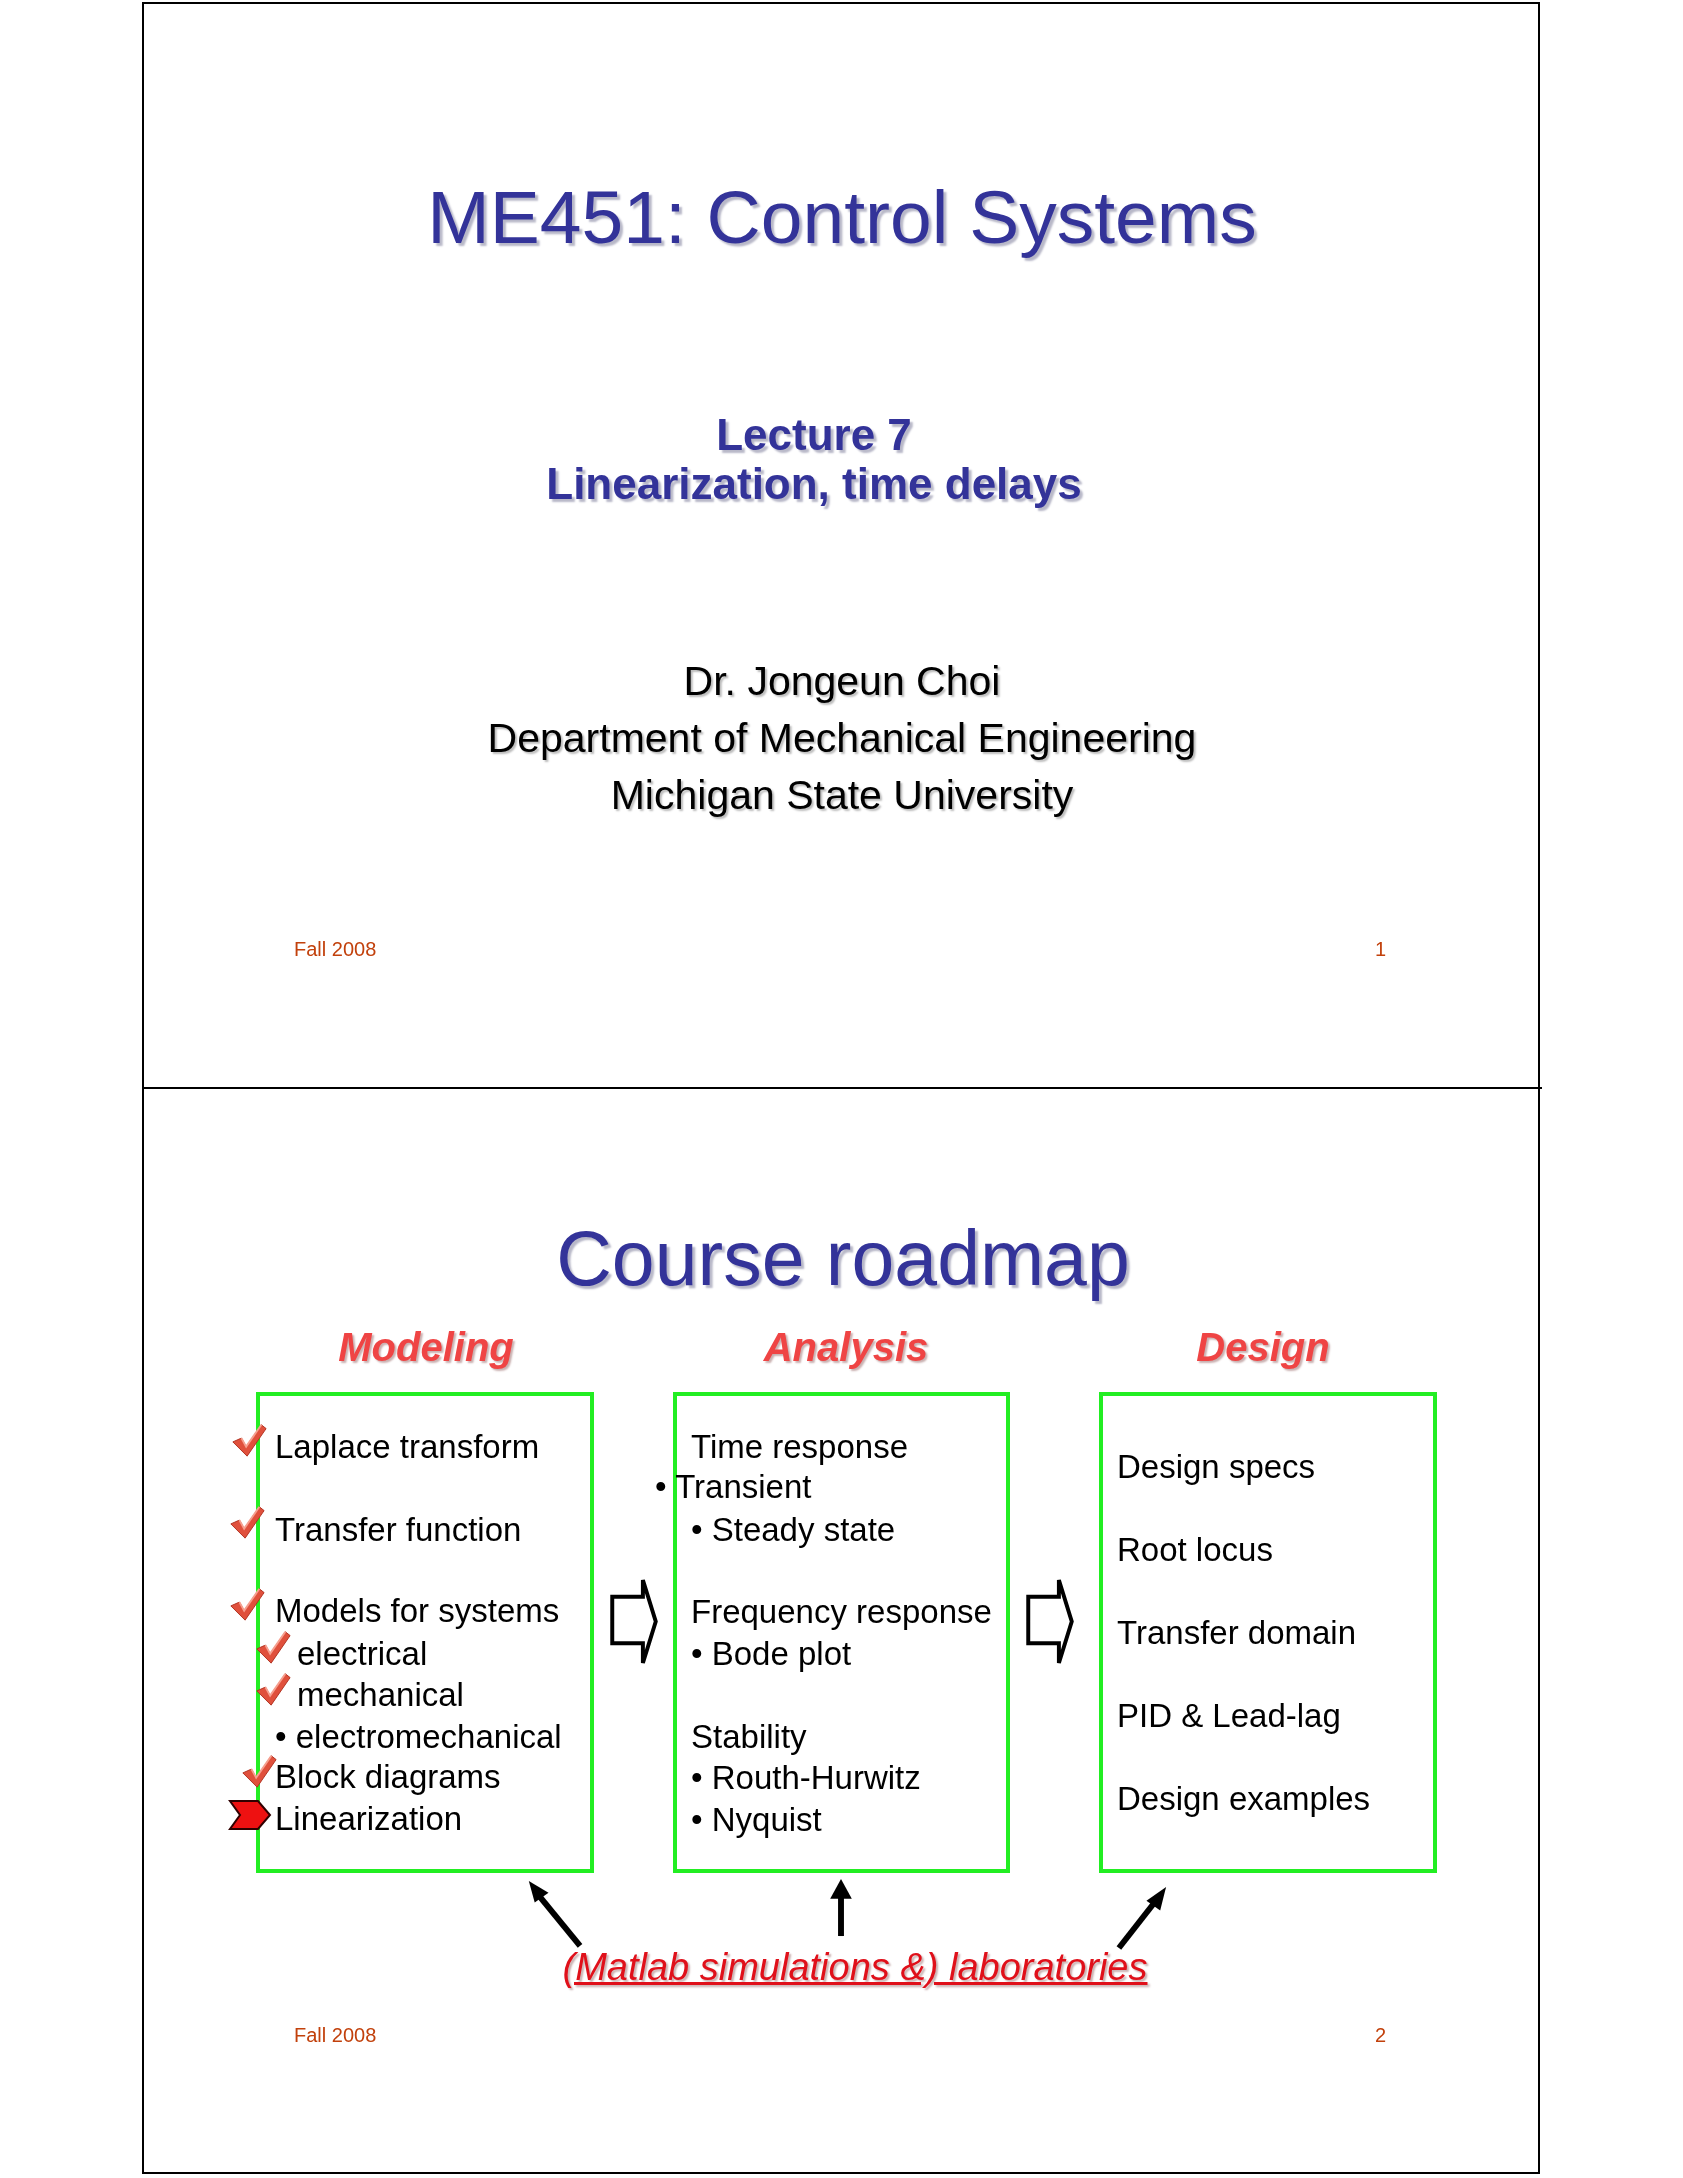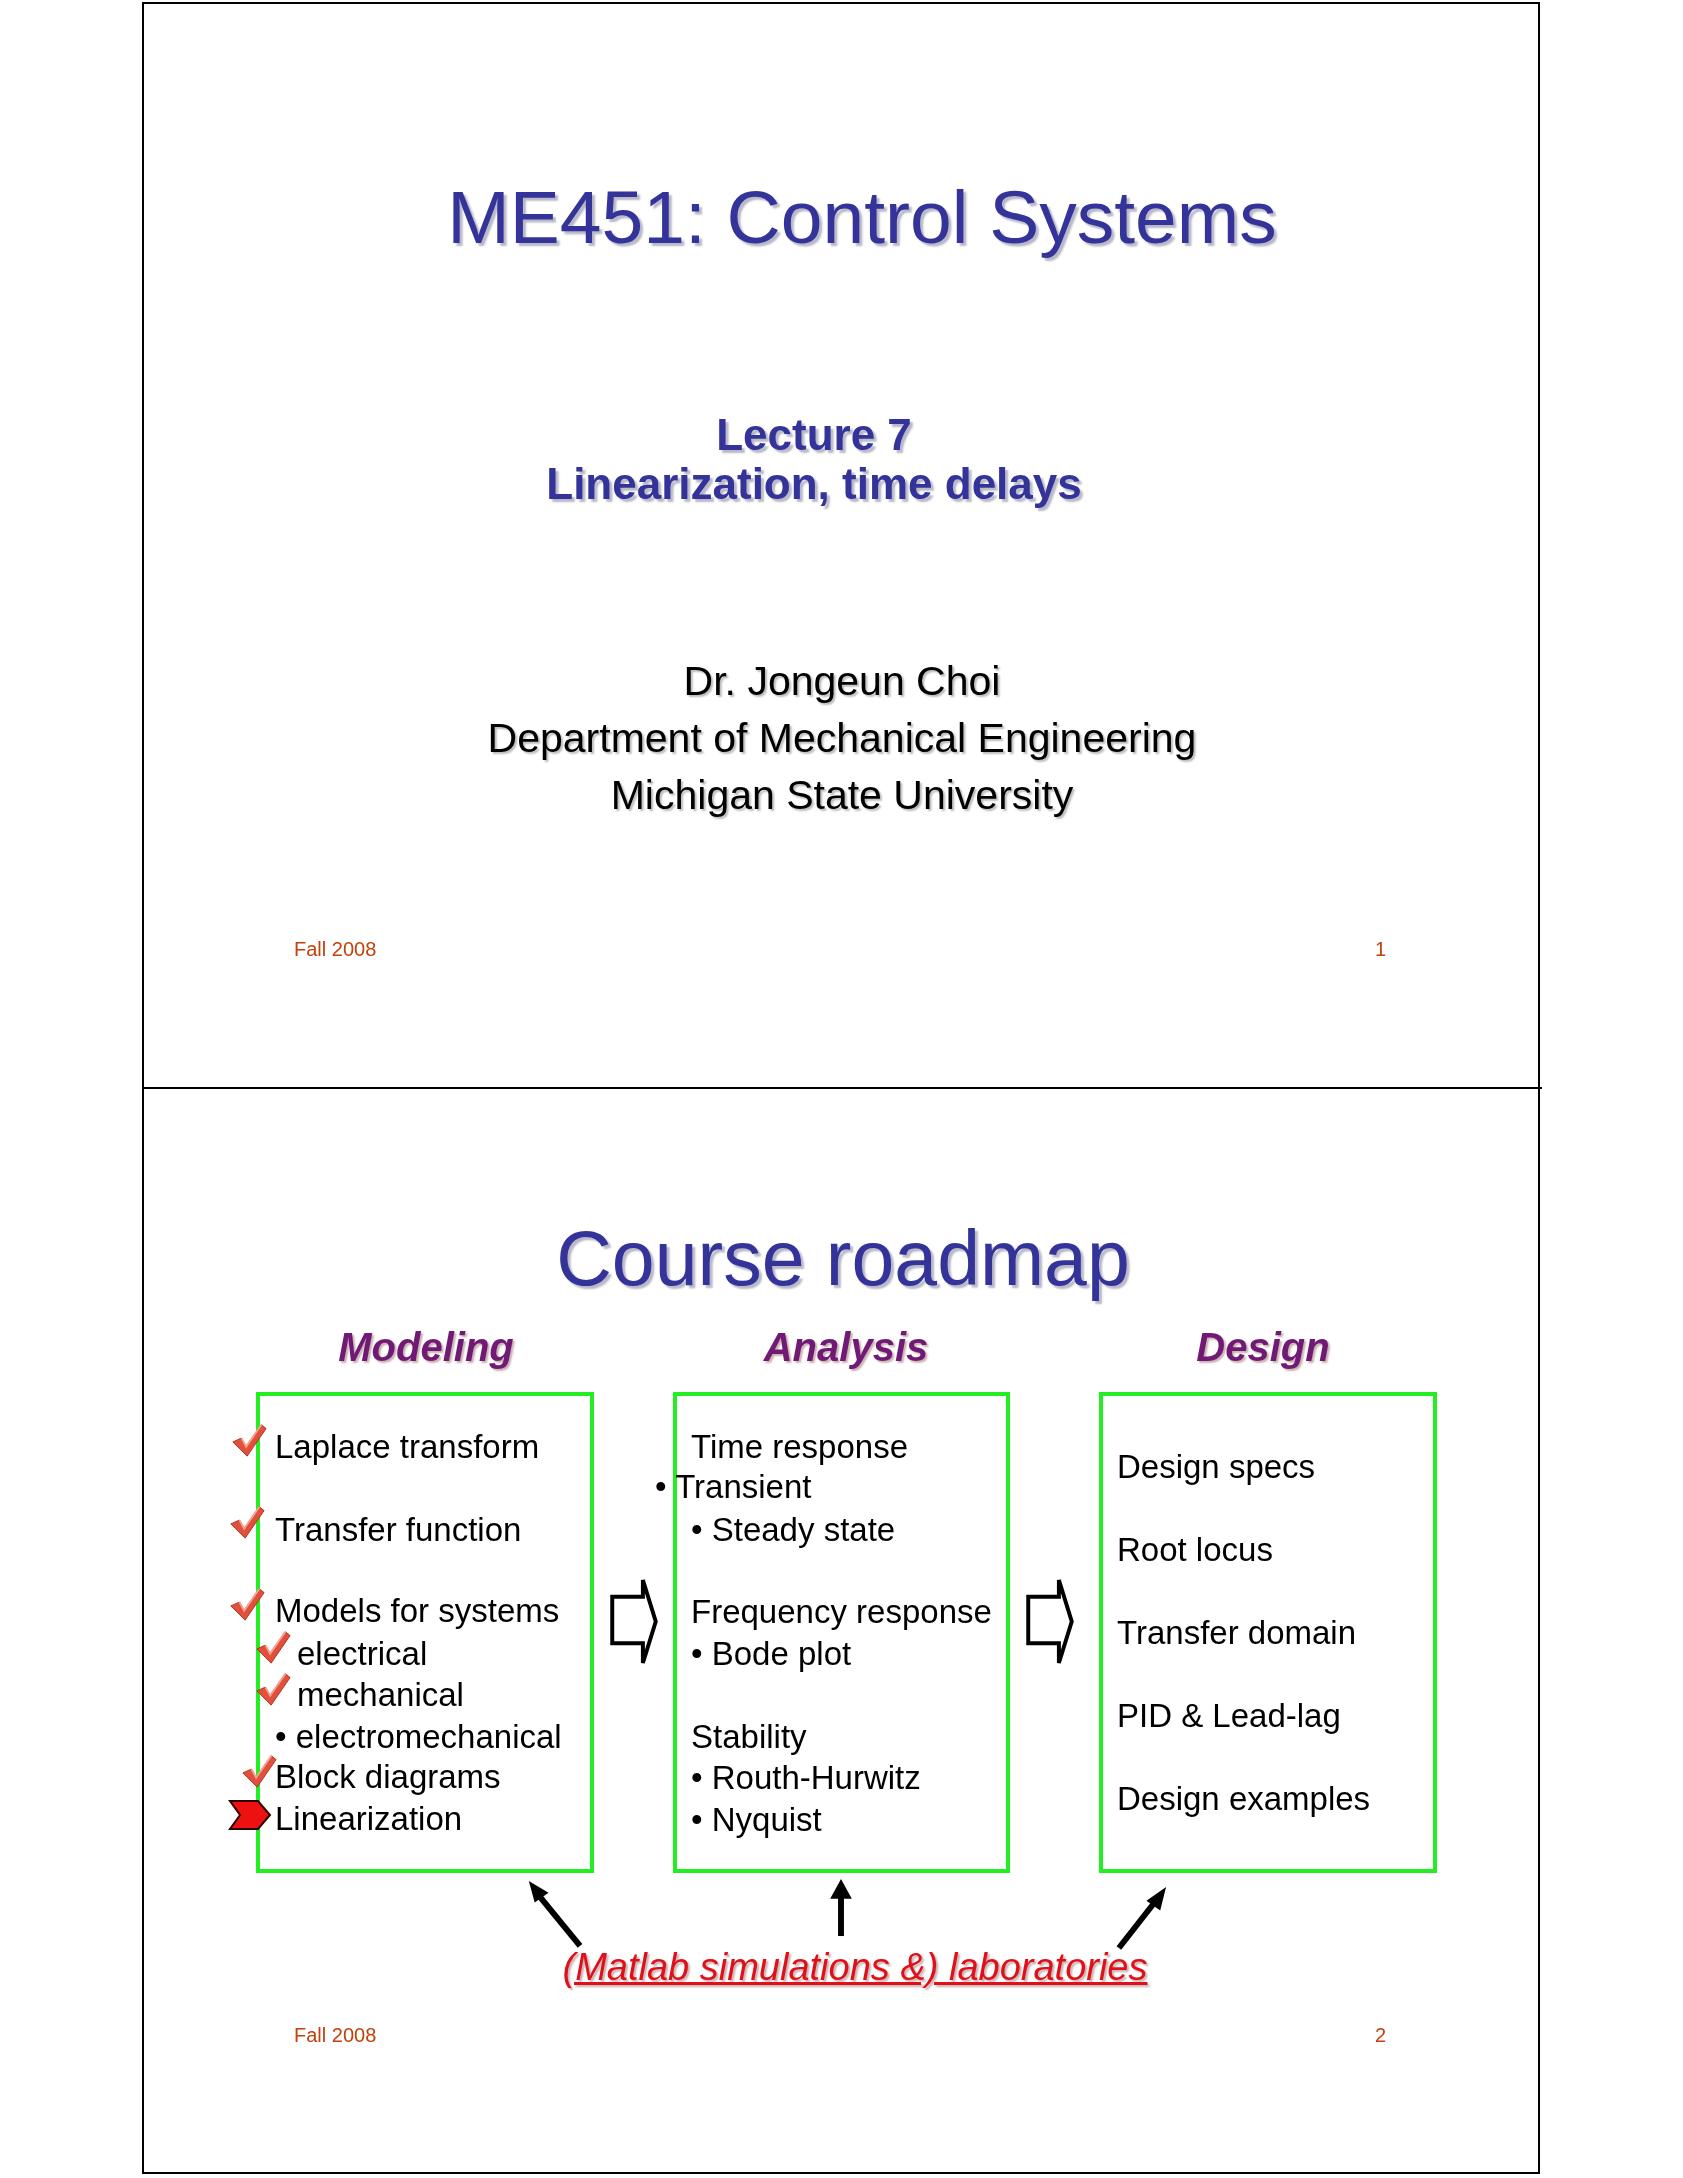--- a/index.html
+++ b/index.html
@@ -4,26 +4,26 @@
 <style>
   html, body { margin:0; padding:0; background:#ffffff; }
   body { width:1683px; height:2178px; position:relative; overflow:hidden;
          font-family:"Liberation Sans", sans-serif; color:#000; }
   .page-frame { position:absolute; left:142px; top:2px; width:1398px; height:2172px;
                 border:2px solid #000; box-sizing:border-box; }
   .divider { position:absolute; left:142px; top:1087px; width:1400px; height:2px; background:#000; }
   .abs { position:absolute; white-space:nowrap; }
   .center { transform:translateX(-50%); text-align:center; }
   .blue-title { color:#333399; text-shadow:3px 3px 2px #b8b8c8; }
-  .t1 { font-size:75px; left:842px; top:174px;margin-left:20px; }
+  .t1 { font-size:75px; left:842px; top:174px; }
   .t1sub { font-size:44px; font-weight:bold; left:814px; }
   .author { font-size:41px; left:842px; color:#000; text-shadow:2px 2px 2px #bbbbbb; }
   .footer { font-size:20px; color:#c2410c; }
   .t2 { font-size:77px; left:843px; top:1214px; }
-  .col-head { font-size:40px; font-weight:bold; font-style:italic; color:#701a75;
+  .col-head { font-size:40px; font-weight:bold; font-style:italic; color:#ef4444;
               text-shadow:2px 2px 2px #c9b0b0; top:1325px;text-align:center; }
   .box { position:absolute; border:4px solid #22ee22; box-sizing:border-box; top:1392px; height:481px; }
   .item { position:absolute; font-size:33px; line-height:33px; white-space:nowrap; }
   .check { position:absolute; width:38px; height:38px; }
   .flow-arrow { position:absolute; width:48px; height:87px; }
   .lab-arrow { position:absolute; }
   .lab-text { font-size:38px; font-style:italic; color:#e0101a; text-shadow:2px 2px 2px #c9b0b0;
               left:855px; top:1946px;text-decoration:underline; }
 </style>
 </head>

